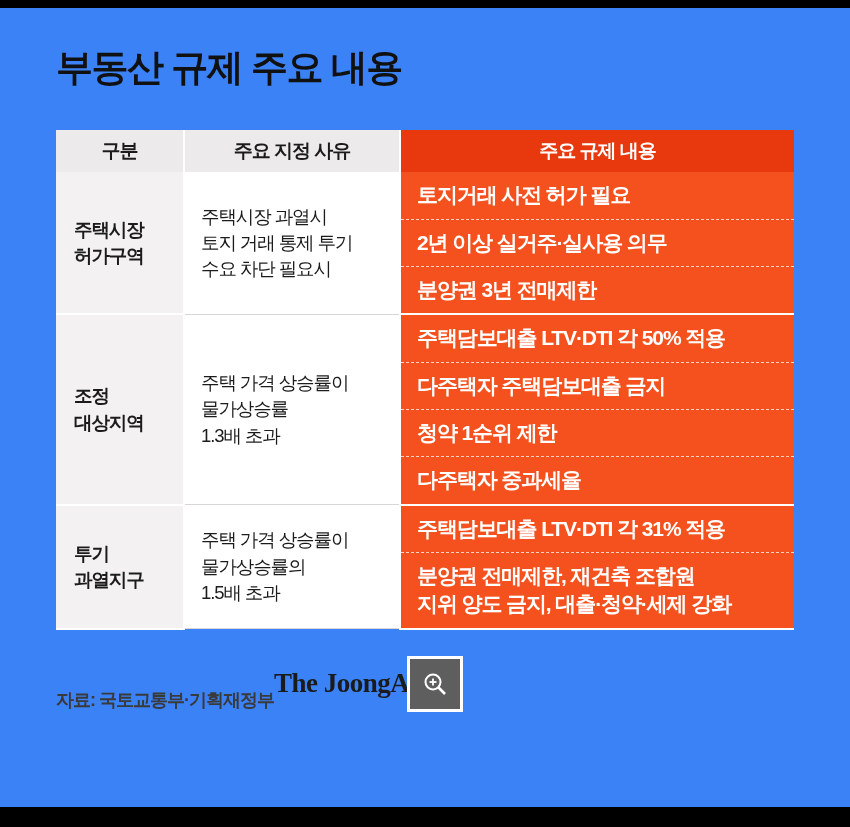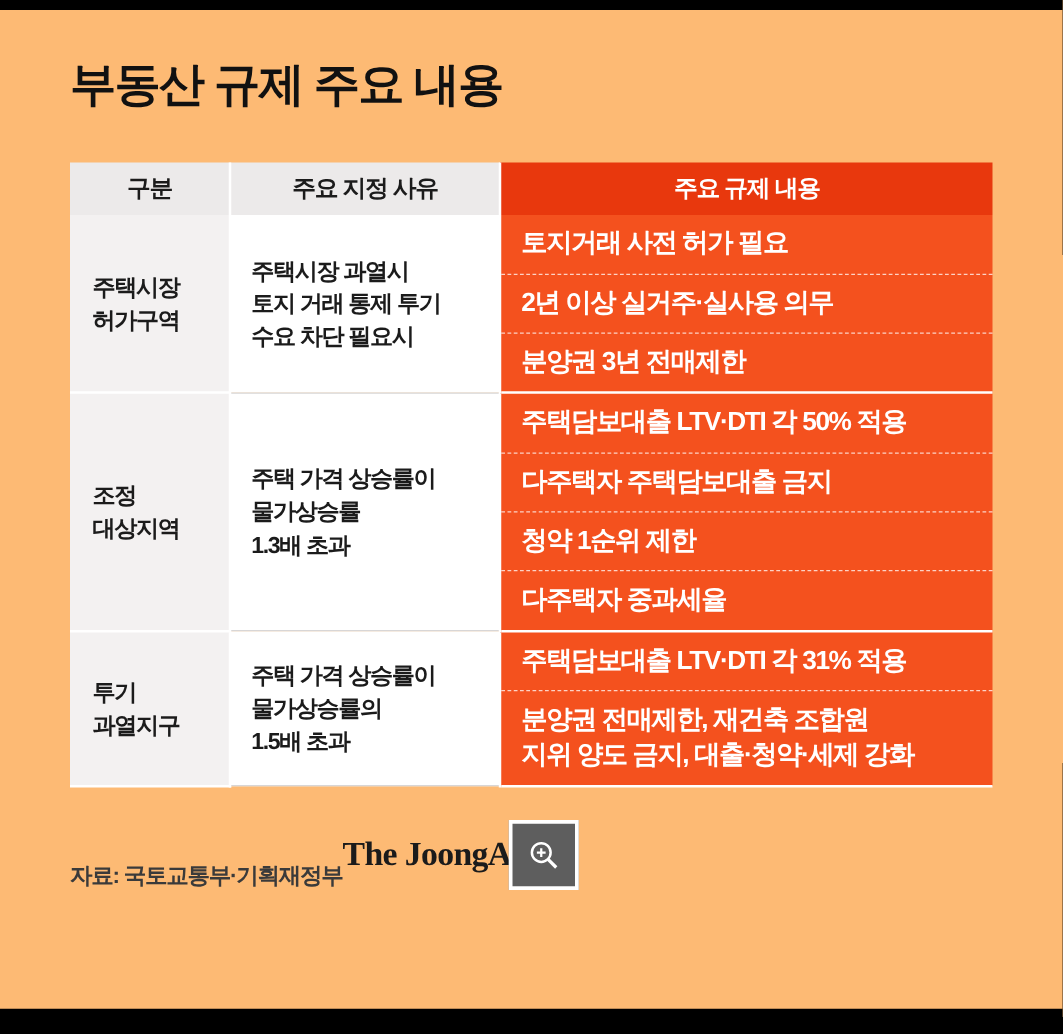--- a/index.html
+++ b/index.html
@@ -10,21 +10,21 @@
   body {
     width: 850px;
     height: 827px;
     font-family: "Liberation Sans", sans-serif;
     overflow: hidden;
   }
   .page {
     position: relative;
     width: 850px;
     height: 827px;
-    background: #fdba74;
+    background: #3b82f6;
     box-sizing: border-box;
   }
   .top-bar {
     width: 850px;
     height: 8px;
     background: #000000;
   }
   .bottom-bar {
     position: absolute;
     left: 0;
@@ -83,21 +83,21 @@
     background: #f3f1f1;
     color: #1b1b1b;
     font-weight: bold;
     padding: 10px 0 10px 18px;
     border-right: 2px solid #ffffff;
     border-bottom: 2px solid #ffffff;
   }
   .cell-reason {
     background: #ffffff;
     color: #1b1b1b;
-    font-weight: bold;
+    font-weight: normal;
     padding: 10px 10px 10px 16px;
     border-right: 2px solid #ffffff;
     border-bottom: 1px solid #d8d6d6;
   }
   .cell-rules {
     background: #f4511e;
     color: #ffffff;
     padding: 0;
     border-bottom: 2px solid #ffffff;
   }

